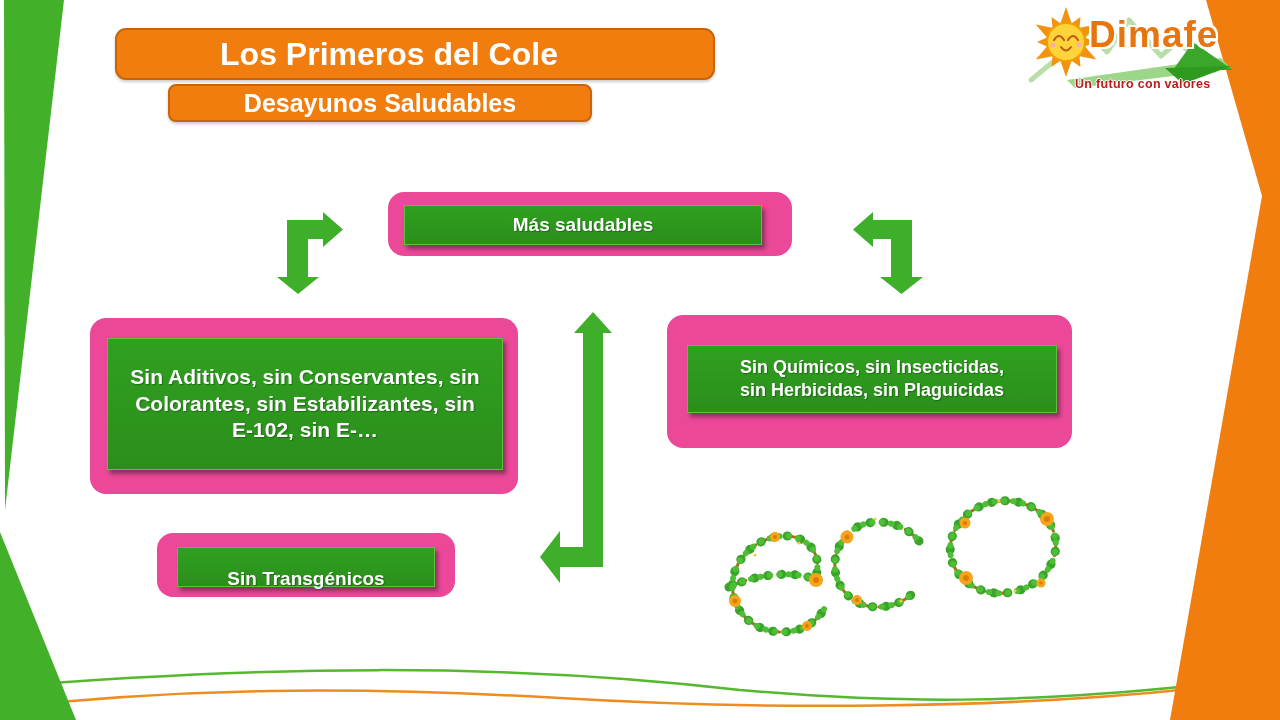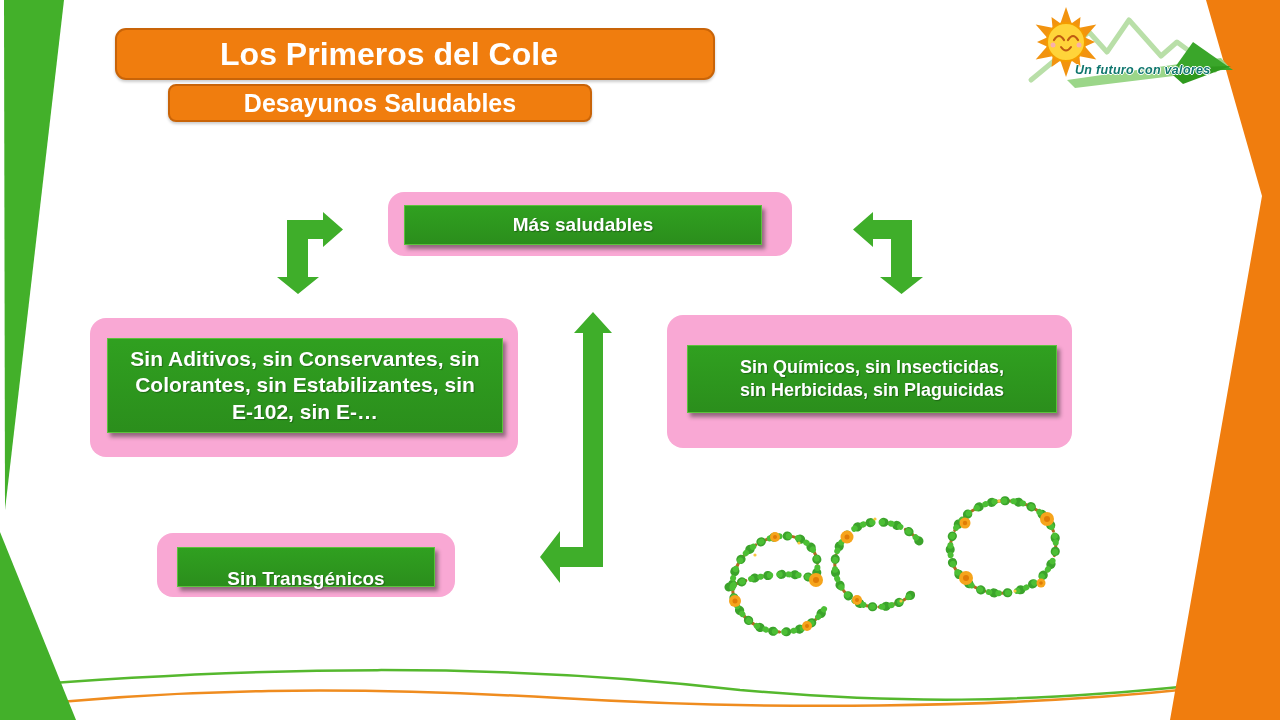--- a/index.html
+++ b/index.html
@@ -16,55 +16,54 @@
   
   .banner{
     position:absolute;background:#f07d0e;border:2px solid #c96408;
     color:#fff;font-weight:bold;display:flex;align-items:center;justify-content:center;
     box-shadow:0 2px 3px rgba(0,0,0,0.2);box-sizing:border-box;
   }
   .banner-title{left:115px;top:28px;width:600px;height:52px;font-size:32px;border-radius:11px;padding-right:52px;}
   .banner-subtitle{left:168px;top:84px;width:424px;height:38px;font-size:25px;border-radius:8px;}
 
   
-  .node{position:absolute;background:#f9a8d4;border-radius:16px;}
+  .node{position:absolute;background:#ec4899;border-radius:16px;}
   .node-inner{
     position:absolute;background:linear-gradient(180deg,#30a020,#2b8e1c);
     border:1px solid #5cc23d;box-shadow:3px 4px 4px rgba(25,25,25,0.45);
     display:flex;align-items:center;justify-content:center;text-align:center;
   }
   .node-inner span{
     color:#fff;font-weight:bold;white-space:pre-line;line-height:1.27;
     text-shadow:1px 1px 1px rgba(0,0,0,0.30);
   }
   .node-top{left:388px;top:192px;width:404px;height:64px;}
   .node-top .node-inner{inset:13px 30px 11px 16px;}
   .node-top span{font-size:19px;}
-  .node-left{left:90px;top:318px;width:428px;height:139px;}
+  .node-left{left:90px;top:318px;width:428px;height:176px;}
   .node-left .node-inner{inset:20px 15px 24px 17px;}
   .node-left span{font-size:21px;}
   .node-right{left:667px;top:315px;width:405px;height:133px;}
   .node-right .node-inner{inset:30px 15px 35px 20px;}
   .node-right span{font-size:18px;}
   .node-bottom{left:157px;top:533px;width:298px;height:64px;}
   .node-bottom .node-inner{inset:14px 20px 10px 20px;}
   .node-bottom span{font-size:19px;margin-top:24px;}
 
   
   .logo{position:absolute;left:1025px;top:6px;width:218px;height:92px;}
   .logo svg{position:absolute;left:0;top:0;width:218px;height:92px;}
   .logo-name{
     position:absolute;left:64px;top:8px;font-size:37px;font-weight:bold;color:#e8740e;letter-spacing:1px;
     text-shadow:-2px 0 0 #fff,2px 0 0 #fff,0 -2px 0 #fff,0 2px 0 #fff,
                 -2px -2px 0 #fff,2px -2px 0 #fff,-2px 2px 0 #fff,2px 2px 0 #fff;
   }
   .logo-tagline{
-    position:absolute;left:50px;top:57px;font-size:12.5px;font-weight:bold;color:#0f766e;letter-spacing:0.3px;
+    position:absolute;left:50px;top:71px;font-size:12.5px;font-weight:bold;color:#b91c1c;letter-spacing:0.3px;
     text-shadow:-1px 0 0 #fff,1px 0 0 #fff,0 -1px 0 #fff,0 1px 0 #fff;
-    font-style:italic;
   }
 </style>
 </head>
 <body>
 
 <div class="slide">
 
   <svg class="bg" viewBox="0 0 1280 720" aria-hidden="true">
     <path d="M0,687 C260,666 500,662 740,690 C900,704 1020,703 1190,686 C1230,682 1260,680 1285,680" fill="none" stroke="#55b82e" stroke-width="2.5"></path>
     <path d="M0,708 C180,688 350,686 560,698 C760,710 1000,709 1190,689 C1230,685 1260,695 1285,700" fill="none" stroke="#ef8c1f" stroke-width="2.5"></path>
@@ -102,20 +101,21 @@
           <path d="M0,-29 L5,-18 L-5,-18 Z" transform="rotate(330)"></path>
         </g>
         <circle cx="0" cy="0" r="19" fill="#ffd43a" stroke="#f59c00" stroke-width="2"></circle>
         <path d="M-12,-2 Q-7,-10 -2,-2" fill="none" stroke="#c05c12" stroke-width="2.2" stroke-linecap="round"></path>
         <path d="M2,-2 Q7,-10 12,-2" fill="none" stroke="#c05c12" stroke-width="2.2" stroke-linecap="round"></path>
         <path d="M-5,5 Q0,12 5,5" fill="none" stroke="#c05c12" stroke-width="2" stroke-linecap="round"></path>
         <circle cx="-13" cy="3" r="2.5" fill="#f9b0ac"></circle>
         <circle cx="13" cy="3" r="2.5" fill="#f9b0ac"></circle>
       </g>
     </svg>
+    <div class="logo-name">Dimafe</div>
     <div class="logo-tagline">Un futuro con valores</div>
   </div>
 
   <svg class="arrows" viewBox="0 0 1280 720" aria-hidden="true">
     <polygon fill="#3fae2a" points="287,220 323,220 323,212 343,229.5 323,247 323,239 308,239 308,277 319,277 298,294 277,277 287,277"></polygon>
     <polygon fill="#3fae2a" points="912,220 873,220 873,212 853,229.5 873,247 873,239 891,239 891,277 880,277 901.5,294 923,277 912,277"></polygon>
     <polygon fill="#3fae2a" points="593,312 612,333 603,333 603,567 560,567 560,583 540,557 560,531 560,547 583,547 583,333 574,333"></polygon>
   </svg>
 
   <div class="node node-top">

